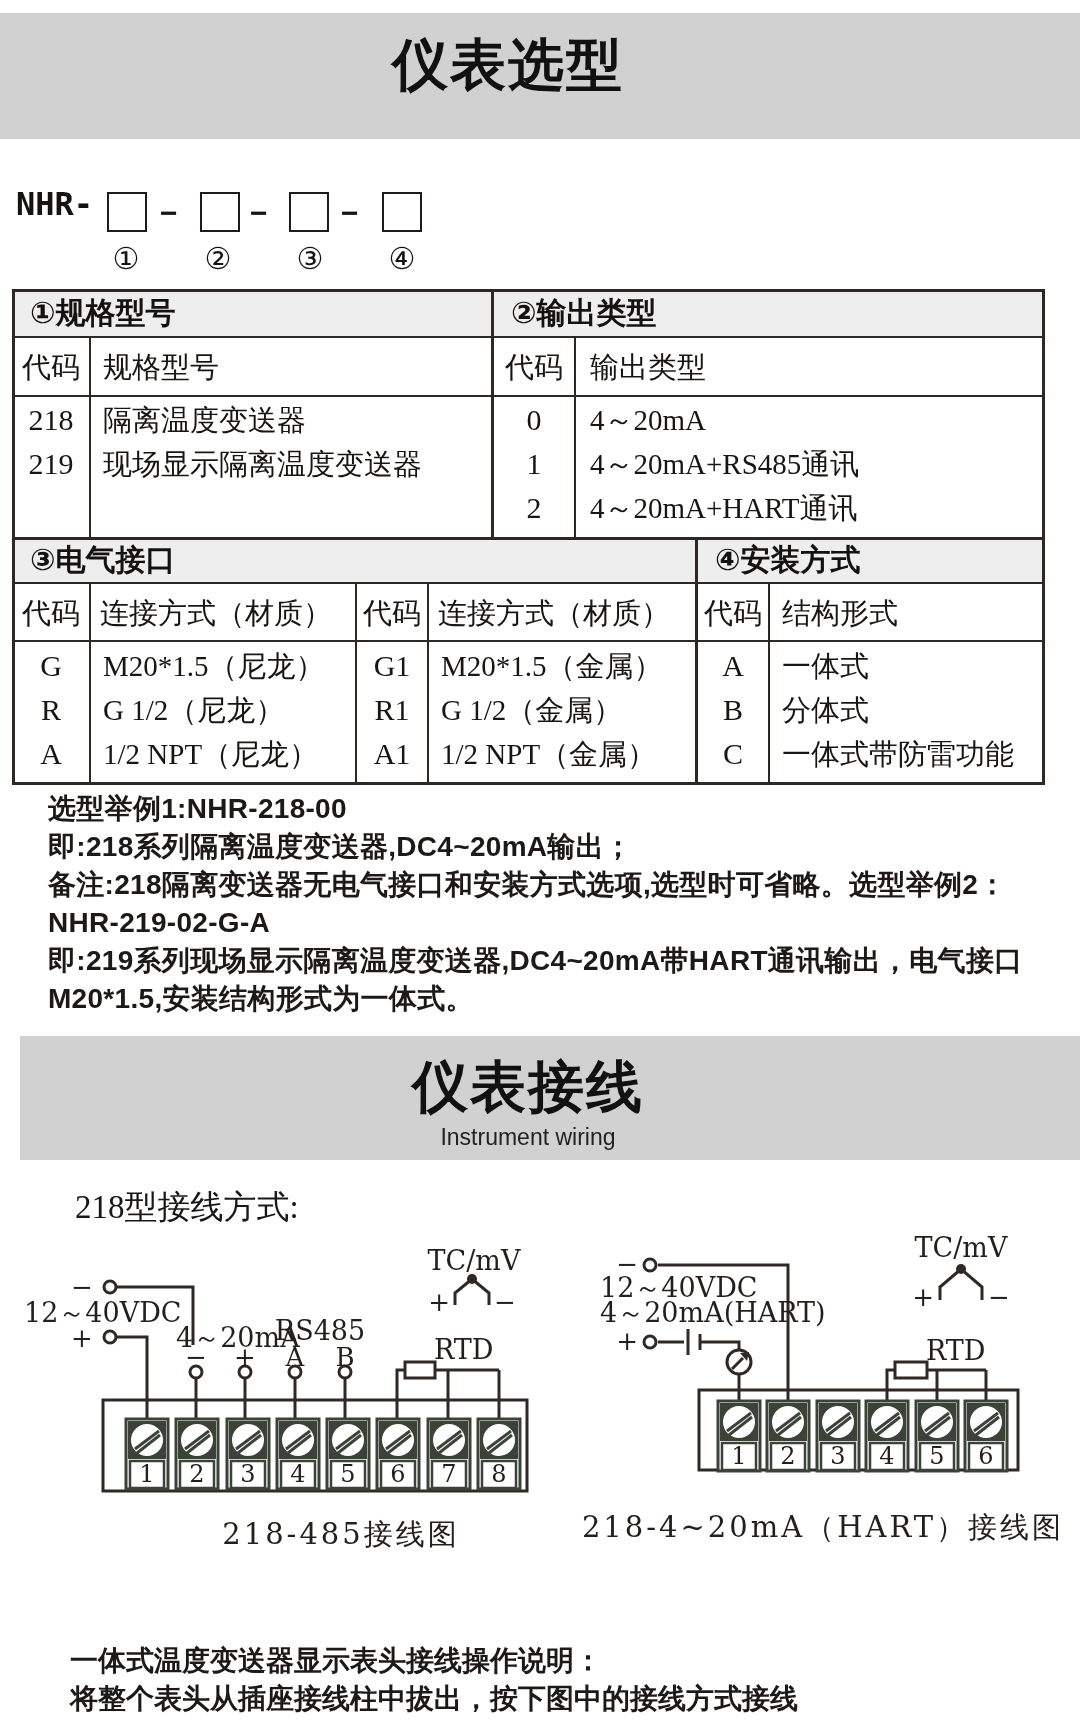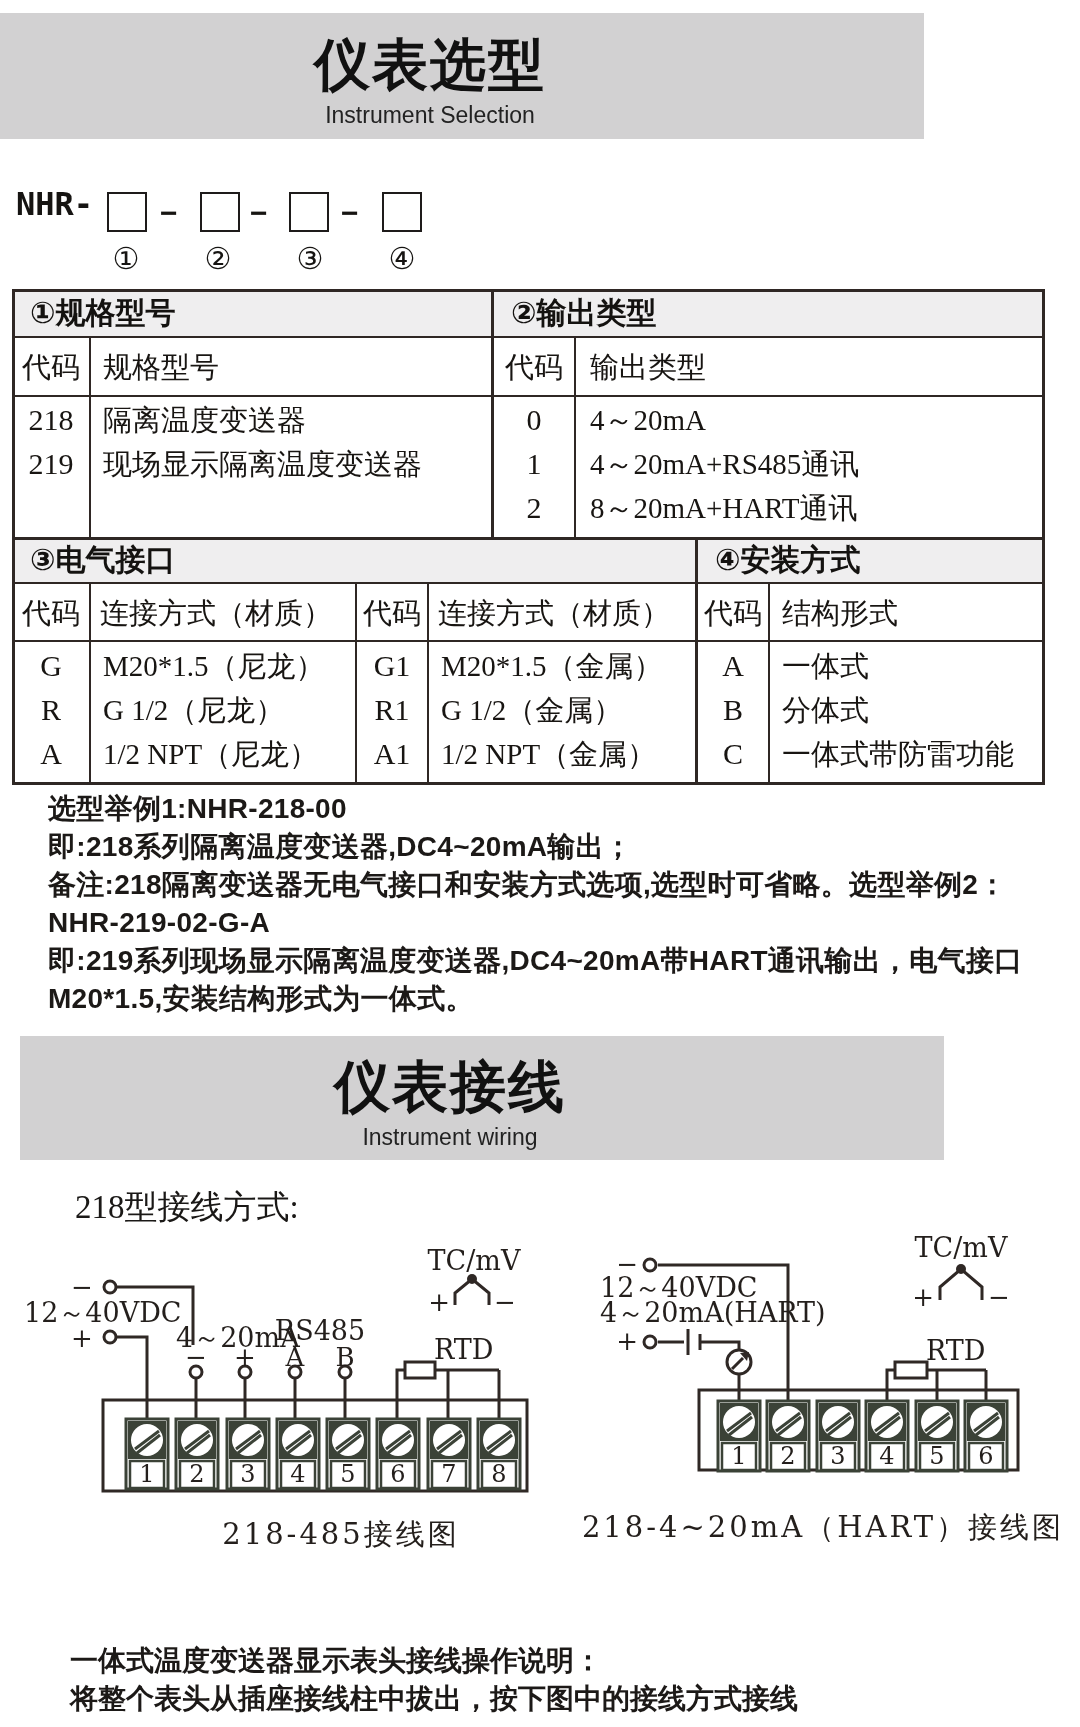--- a/index.html
+++ b/index.html
@@ -1,20 +1,20 @@
 <!DOCTYPE html>
 <html><head>
 <meta charset="utf-8">
 <style>
   html,body{margin:0;padding:0;background:#ffffff;}
   .page{position:relative;width:1080px;height:1727px;background:#fff;overflow:hidden;
         font-family:"Liberation Sans","DejaVu Sans",sans-serif;color:#1f1b1a;}
   .abs{position:absolute;}
   
-  .band{position:absolute;left:0;width:924px;background:#d2d1d2;text-align:center;padding-right:64px;box-sizing:border-box;}
+  .band{position:absolute;left:0;width:1080px;background:#d2d1d2;text-align:center;padding-right:64px;box-sizing:border-box;}
   .band-title{font-size:56px;font-weight:bold;letter-spacing:2px;color:#111;line-height:1;}
   .band-sub{font-size:23px;color:#222;margin-top:11px;line-height:1;}
   
   .nhr{font-family:"DejaVu Sans Mono","Liberation Mono",monospace;font-weight:bold;font-size:32px;color:#161412;line-height:1;}
   .mbox{position:absolute;width:36px;height:36px;border:2.5px solid #1e1b1a;background:#fff;}
   .mdash{position:absolute;font-weight:bold;font-size:30px;color:#161412;line-height:1;}
   .cnum{position:absolute;font-size:30px;color:#161412;line-height:1;text-align:center;width:40px;}
   
   .hline,.vline{position:absolute;background:#2f2724;}
   .grayfill{position:absolute;background:#efeeef;}
@@ -32,21 +32,20 @@
   .dcap{font-size:29px;letter-spacing:3px;}
   .dnum{font-size:24px;}
 </style>
 </head>
 <body>
 
 <div class="page">
 
   <div class="band" style="top:13px;height:126px;padding-top:24px;">
     <div class="band-title">仪表选型</div>
-    <div class="band-sub">Instrument Selection</div>
   </div>
 
   <div class="abs nhr" style="left:16px;top:188px;">NHR-</div>
   <div class="mbox" style="left:107px;top:192px;"></div>
   <div class="mbox" style="left:200px;top:192px;"></div>
   <div class="mbox" style="left:289px;top:192px;"></div>
   <div class="mbox" style="left:382px;top:192px;"></div>
   <div class="mdash" style="left:160px;top:198px;">−</div>
   <div class="mdash" style="left:250px;top:198px;">−</div>
   <div class="mdash" style="left:341px;top:198px;">−</div>
@@ -94,21 +93,21 @@
     <div class="tcode" style="left:18px;top:401px;width:66px;">218</div>
     <div class="tcell" style="left:103px;top:401px;">隔离温度变送器</div>
     <div class="tcode" style="left:18px;top:445px;width:66px;">219</div>
     <div class="tcell" style="left:103px;top:445px;">现场显示隔离温度变送器</div>
 
     <div class="tcode" style="left:498px;top:401px;width:72px;">0</div>
     <div class="tcell" style="left:590px;top:401px;">4～20mA</div>
     <div class="tcode" style="left:498px;top:445px;width:72px;">1</div>
     <div class="tcell" style="left:590px;top:445px;">4～20mA+RS485通讯</div>
     <div class="tcode" style="left:498px;top:489px;width:72px;">2</div>
-    <div class="tcell" style="left:590px;top:489px;">8～20mA+HART通讯</div>
+    <div class="tcell" style="left:590px;top:489px;">4～20mA+HART通讯</div>
 
     <div class="tcell" style="left:18px;top:594px;width:66px;text-align:center;">代码</div>
     <div class="tcell" style="left:100px;top:594px;">连接方式（材质）</div>
     <div class="tcell" style="left:360px;top:594px;width:64px;text-align:center;">代码</div>
     <div class="tcell" style="left:438px;top:594px;">连接方式（材质）</div>
     <div class="tcell" style="left:700px;top:594px;width:66px;text-align:center;">代码</div>
     <div class="tcell" style="left:782px;top:594px;">结构形式</div>
 
     <div class="tcode" style="left:18px;top:647px;width:66px;">G</div>
     <div class="tcell" style="left:103px;top:647px;">M20*1.5（尼龙）</div>

